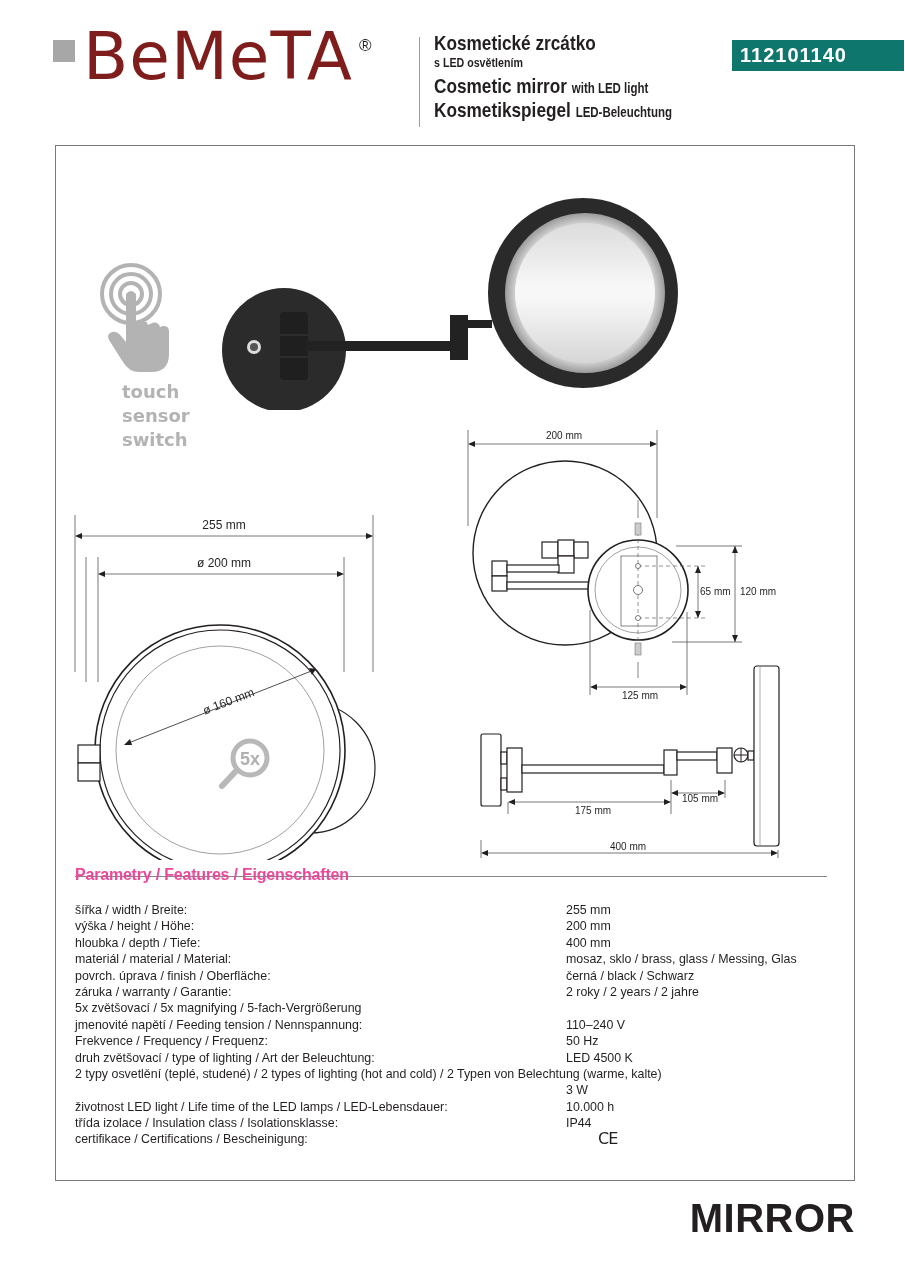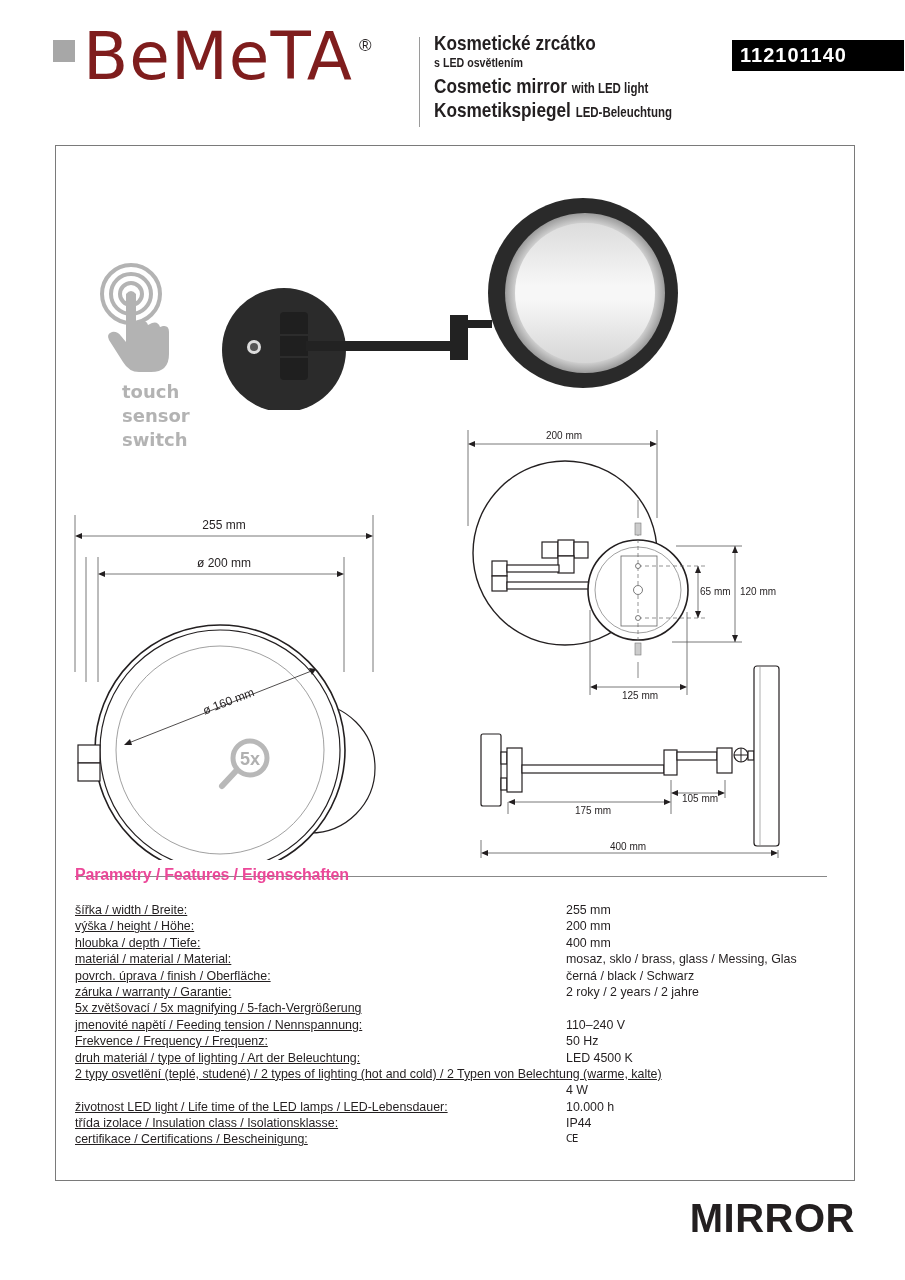--- a/index.html
+++ b/index.html
@@ -12,43 +12,43 @@
   .logo-text { position: absolute; left: 30px; top: -14px; font-family: "DejaVu Sans", sans-serif; font-size: 66px; font-weight: 400; letter-spacing: 1px; color: #7f1d1d; line-height: 1; text-align: right; }
   .logo-reg { position: absolute; left: 306px; top: -2px; font-size: 17px; color: #231f20; }
   .header-divider { position: absolute; left: 419px; top: 37px; width: 1px; height: 90px; background: #9a9a9a; }
   .title-block { position: absolute; left: 434px; top: 32px; line-height: 1; font-family: "Liberation Sans", sans-serif; }
   .title-line { font-weight: bold; color: #231f20; white-space: nowrap; transform-origin: left; }
   .t1 { font-size: 21px; transform: scaleX(0.82); }
   .t2 { font-size: 13px; margin-top: 3px; transform: scaleX(0.82); }
   .t3 { font-size: 21px; margin-top: 6px; transform: scaleX(0.82); }
   .t3 small, .t4 small { font-size: 14px; }
   .t4 { font-size: 21px; margin-top: 3px; transform: scaleX(0.82); }
-  .code-badge { position: absolute; left: 732px; top: 40px; width: 172px; height: 31px; background: #000000; color: #ffffff; font-weight: bold; font-size: 20px; line-height: 31px; padding-left: 8px; letter-spacing: 1px; }
+  .code-badge { position: absolute; left: 732px; top: 40px; width: 172px; height: 31px; background: #0f766e; color: #ffffff; font-weight: bold; font-size: 20px; line-height: 31px; padding-left: 8px; letter-spacing: 1px; }
 
   
   .frame { position: absolute; left: 55px; top: 145px; width: 800px; height: 1036px; border: 1.5px solid #7a7a7a; }
 
   
   .touch-icon { position: absolute; left: 96px; top: 262px; width: 80px; height: 110px; }
   .touch-label { position: absolute; left: 122px; top: 380px; font-family: "DejaVu Sans", sans-serif; font-weight: bold; font-size: 18px; color: #b3b3b3; line-height: 24px; }
 
   .photo { position: absolute; left: 218px; top: 180px; width: 490px; height: 230px; }
   .drawing { position: absolute; }
 
   .dim-text { font-family: "Liberation Sans", sans-serif; font-size: 10px; fill: #231f20; }
   .dim-text-lg { font-family: "Liberation Sans", sans-serif; font-size: 12px; fill: #231f20; }
 
   
   .features-title { position: absolute; left: 75px; top: 866px; font-size: 16px; font-weight: bold; color: #ec4899; white-space: nowrap; letter-spacing: -0.2px; }
   .features-rule { position: absolute; left: 75px; top: 876px; width: 752px; height: 1px; background: #888; }
   .features { position: absolute; left: 75px; top: 902px; width: 760px; }
   .feat-row { position: relative; height: 16.4px; font-size: 12.4px; line-height: 16.4px; color: #231f20; white-space: nowrap; }
-  .feat-label { position: absolute; left: 0; text-decoration: underline; }
+  .feat-label { position: absolute; left: 0; }
   .feat-value { position: absolute; left: 491px; }
-  .ce-mark { font-family: "DejaVu Sans", sans-serif; font-size: 10px; letter-spacing: -1px; }
+  .ce-mark { font-family: "DejaVu Sans", sans-serif; font-size: 16px; letter-spacing: -1px; margin-left: 32px; }
 
   .footer-title { position: absolute; right: 50px; top: 1196px; font-size: 40px; font-weight: bold; color: #231f20; letter-spacing: 0.5px; }
 </style>
 </head>
 <body>
 
 <div class="logo">
   <div class="logo-square"></div>
   <div class="logo-text">BeMeTA</div>
   <div class="logo-reg">®</div>
@@ -284,29 +284,29 @@
     </div>
   <div class="feat-row">
       <span class="feat-label">jmenovité napětí / Feeding tension / Nennspannung:</span>
       <span class="feat-value">110–240 V</span>
     </div>
   <div class="feat-row">
       <span class="feat-label">Frekvence / Frequency / Frequenz:</span>
       <span class="feat-value">50 Hz</span>
     </div>
   <div class="feat-row">
-      <span class="feat-label">druh materiál / type of lighting / Art der Beleuchtung:</span>
+      <span class="feat-label">druh zvětšovací / type of lighting / Art der Beleuchtung:</span>
       <span class="feat-value">LED 4500 K</span>
     </div>
   <div class="feat-row">
       <span class="feat-label">2 typy osvetlění (teplé, studené) / 2 types of lighting (hot and cold) / 2 Typen von Belechtung (warme, kalte)</span>
       <span class="feat-value"></span>
     </div>
   <div class="feat-row">
-      <span class="feat-value">4 W</span>
+      <span class="feat-value">3 W</span>
     </div>
   <div class="feat-row">
       <span class="feat-label">životnost LED light / Life time of the LED lamps / LED-Lebensdauer:</span>
       <span class="feat-value">10.000 h</span>
     </div>
   <div class="feat-row">
       <span class="feat-label">třída izolace / Insulation class / Isolationsklasse:</span>
       <span class="feat-value">IP44</span>
     </div>
   <div class="feat-row">

